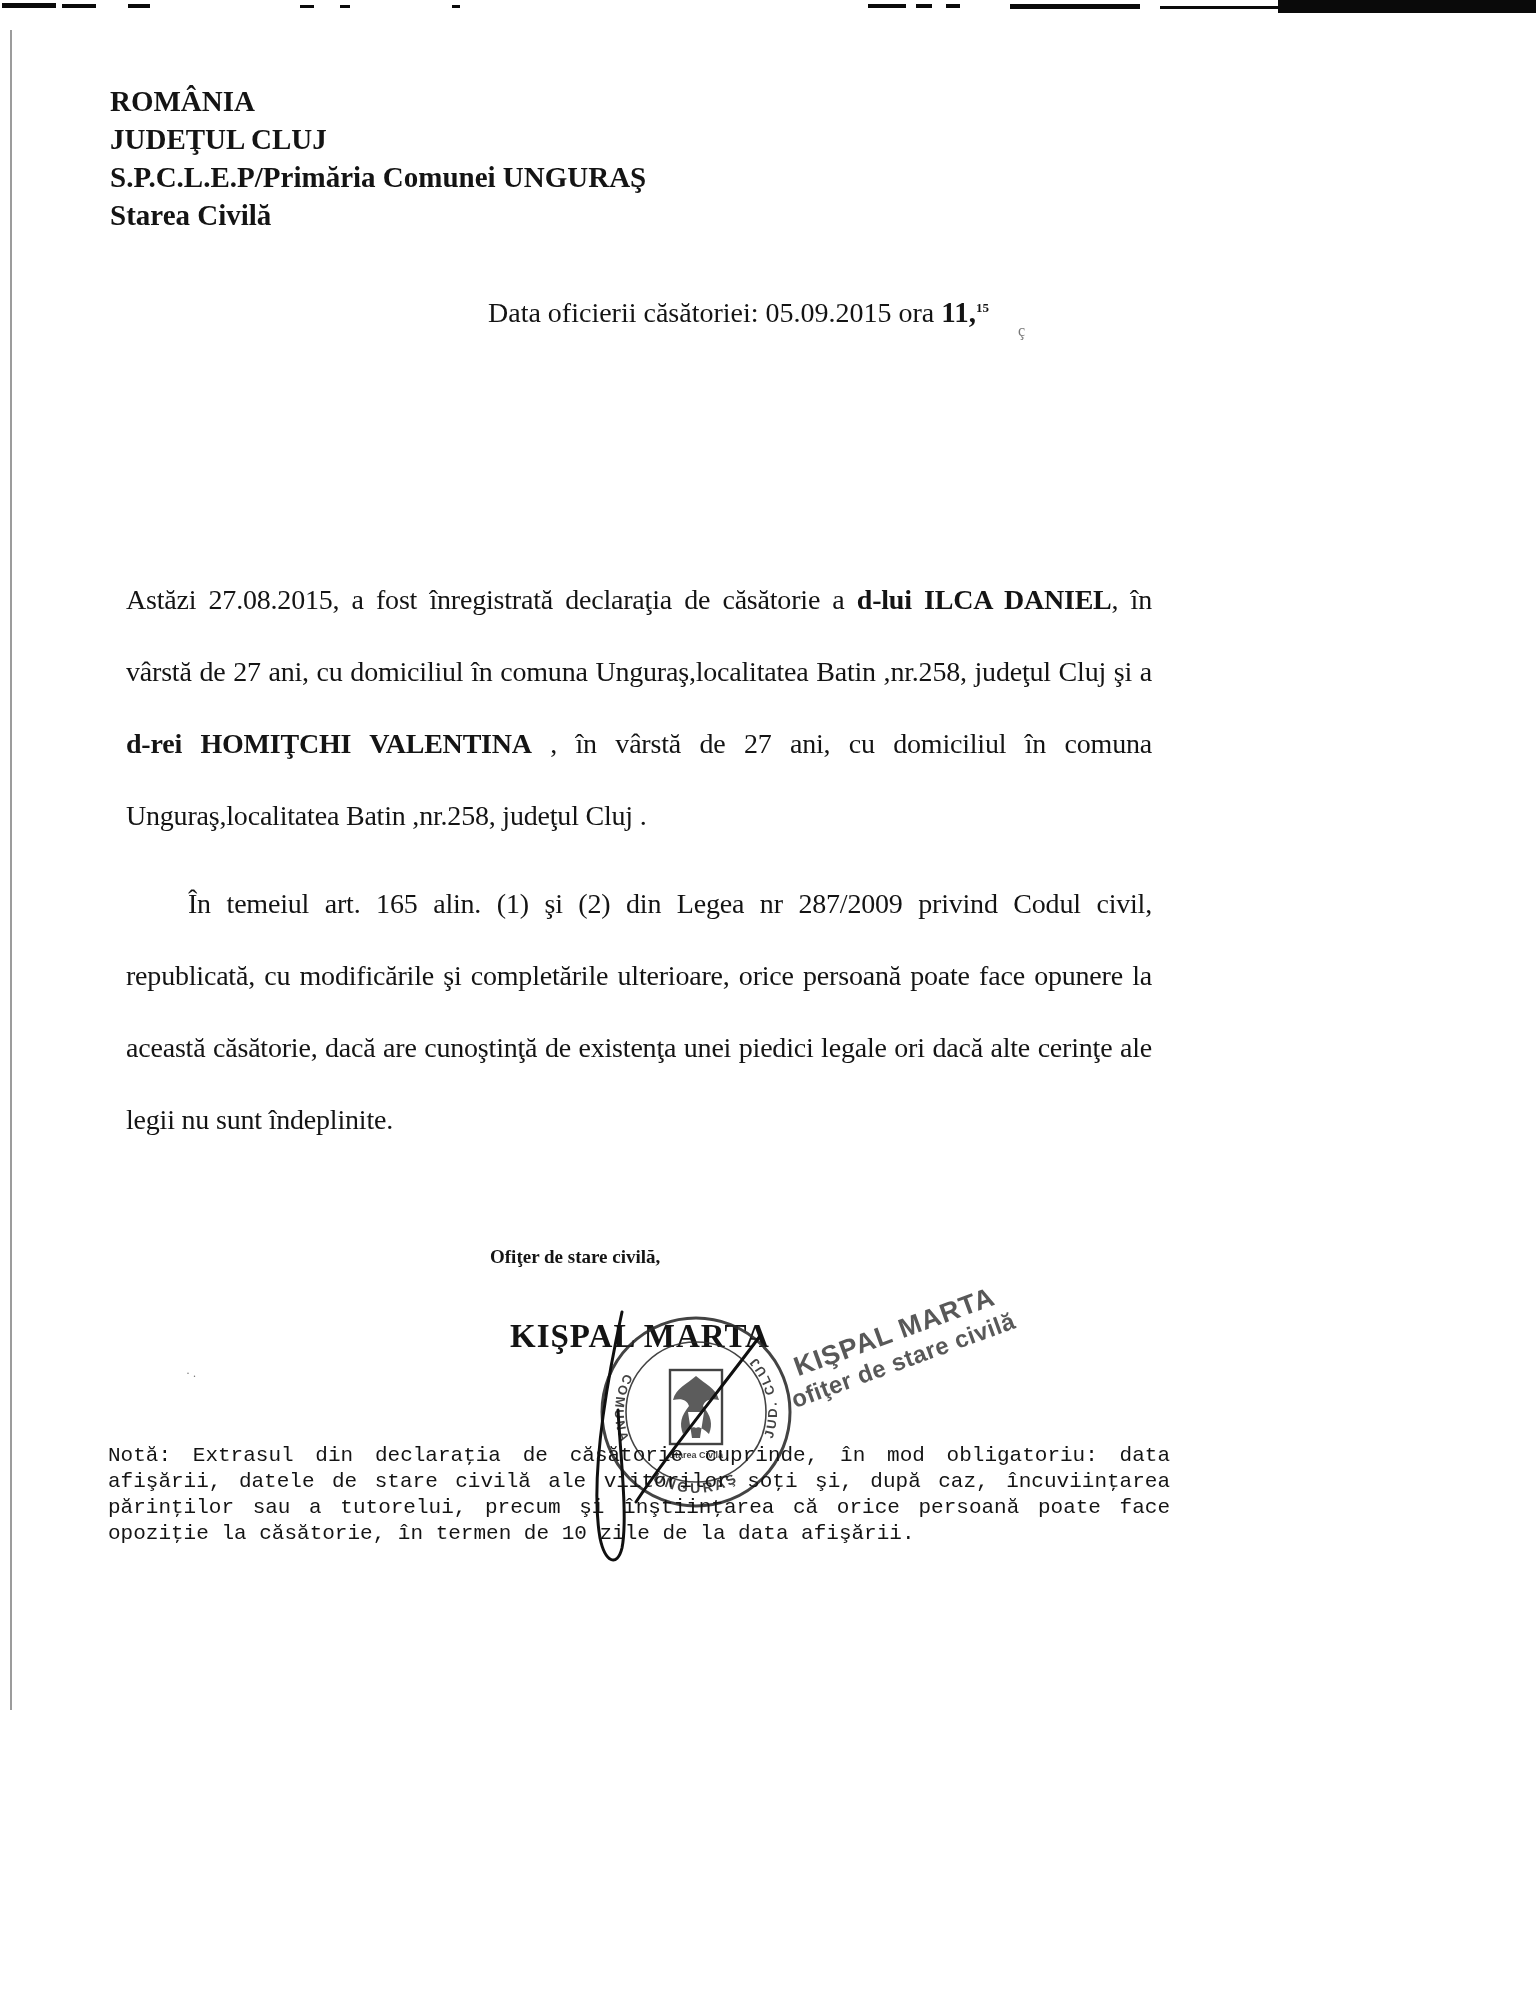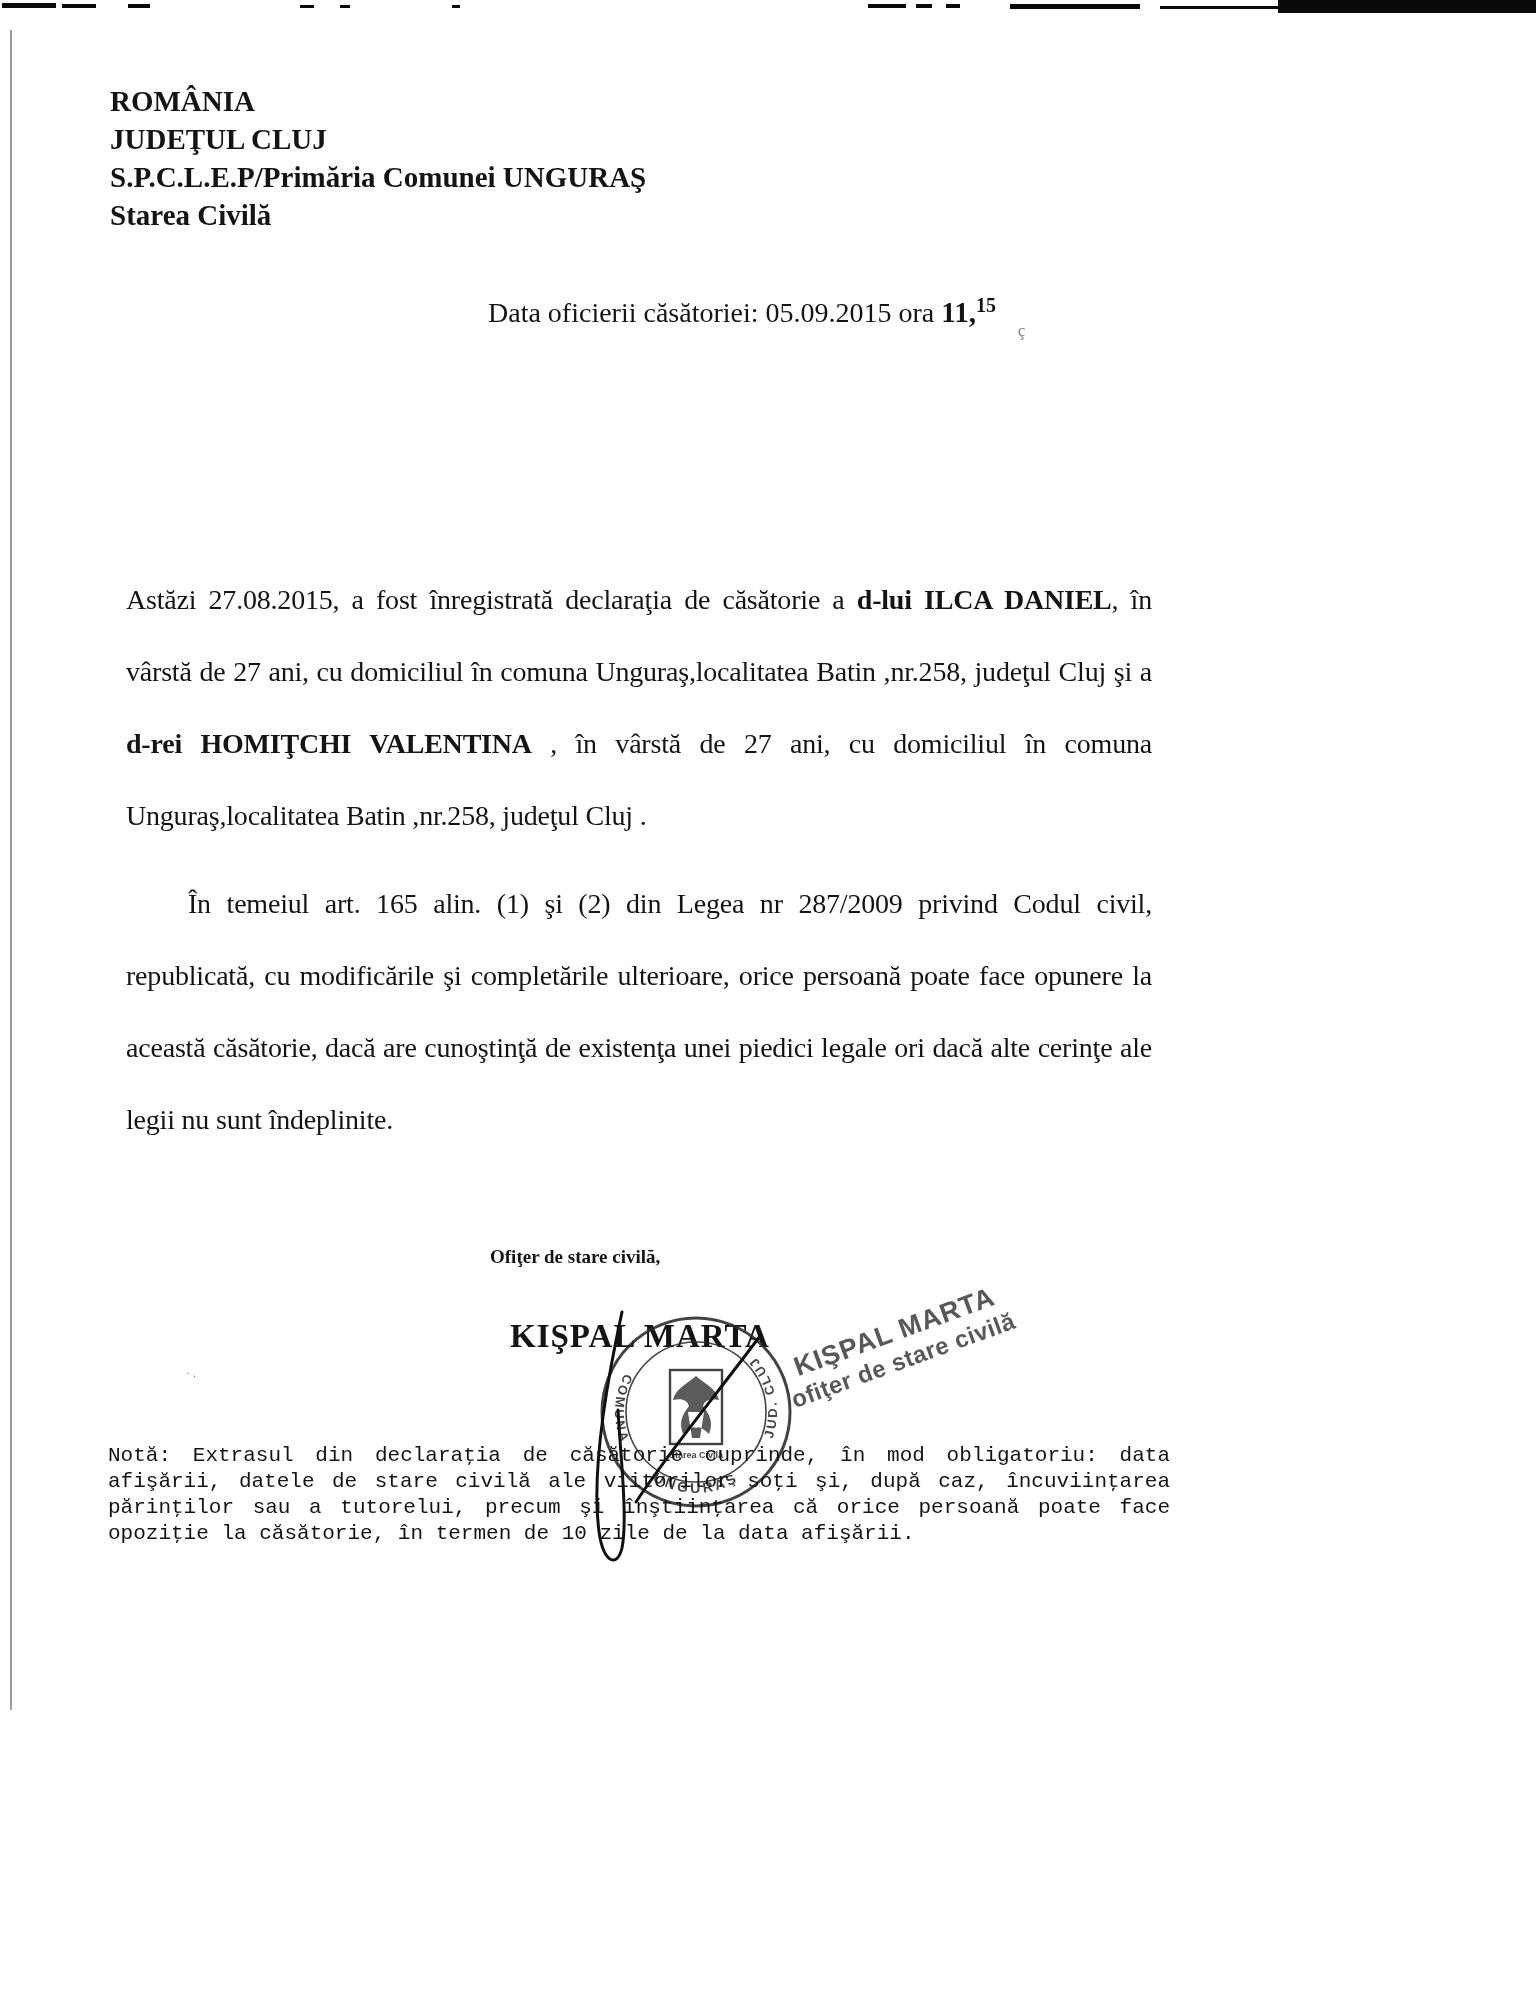--- a/index.html
+++ b/index.html
@@ -16,21 +16,21 @@
   .artifact{position:absolute;background:#0a0a0a;}
   .left-edge-line{position:absolute;left:10px;top:30px;width:2px;height:1680px;background:#4a4a4a;opacity:.55;}
   .noise{position:absolute;color:#777;font-size:16px;}
 
   
   .header{position:absolute;left:110px;top:82px;font-weight:bold;font-size:29px;line-height:38px;white-space:nowrap;}
 
   
   .date-line{position:absolute;left:488px;top:296px;font-size:28px;white-space:nowrap;}
   .date-line b{font-size:29px;}
-  .date-line sup{font-weight:bold;font-size:20px;vertical-align:super;line-height:0;font-family:Liberation Serif, serif;}
+  .date-line sup{font-weight:bold;font-size:13px;vertical-align:super;line-height:0;font-family:Liberation Serif, serif;}
 
   
   .doc-title{position:absolute;left:512px;top:438px;font-weight:bold;font-size:31px;letter-spacing:5px;white-space:nowrap;}
 
   
   .body-text{position:absolute;left:110px;top:548px;width:1058px;font-size:28px;line-height:72px;text-align:justify;letter-spacing:-0.2px;}
   .body-text p{margin:16px;}
   .body-text p.indent{text-indent:62px;}
 
   

